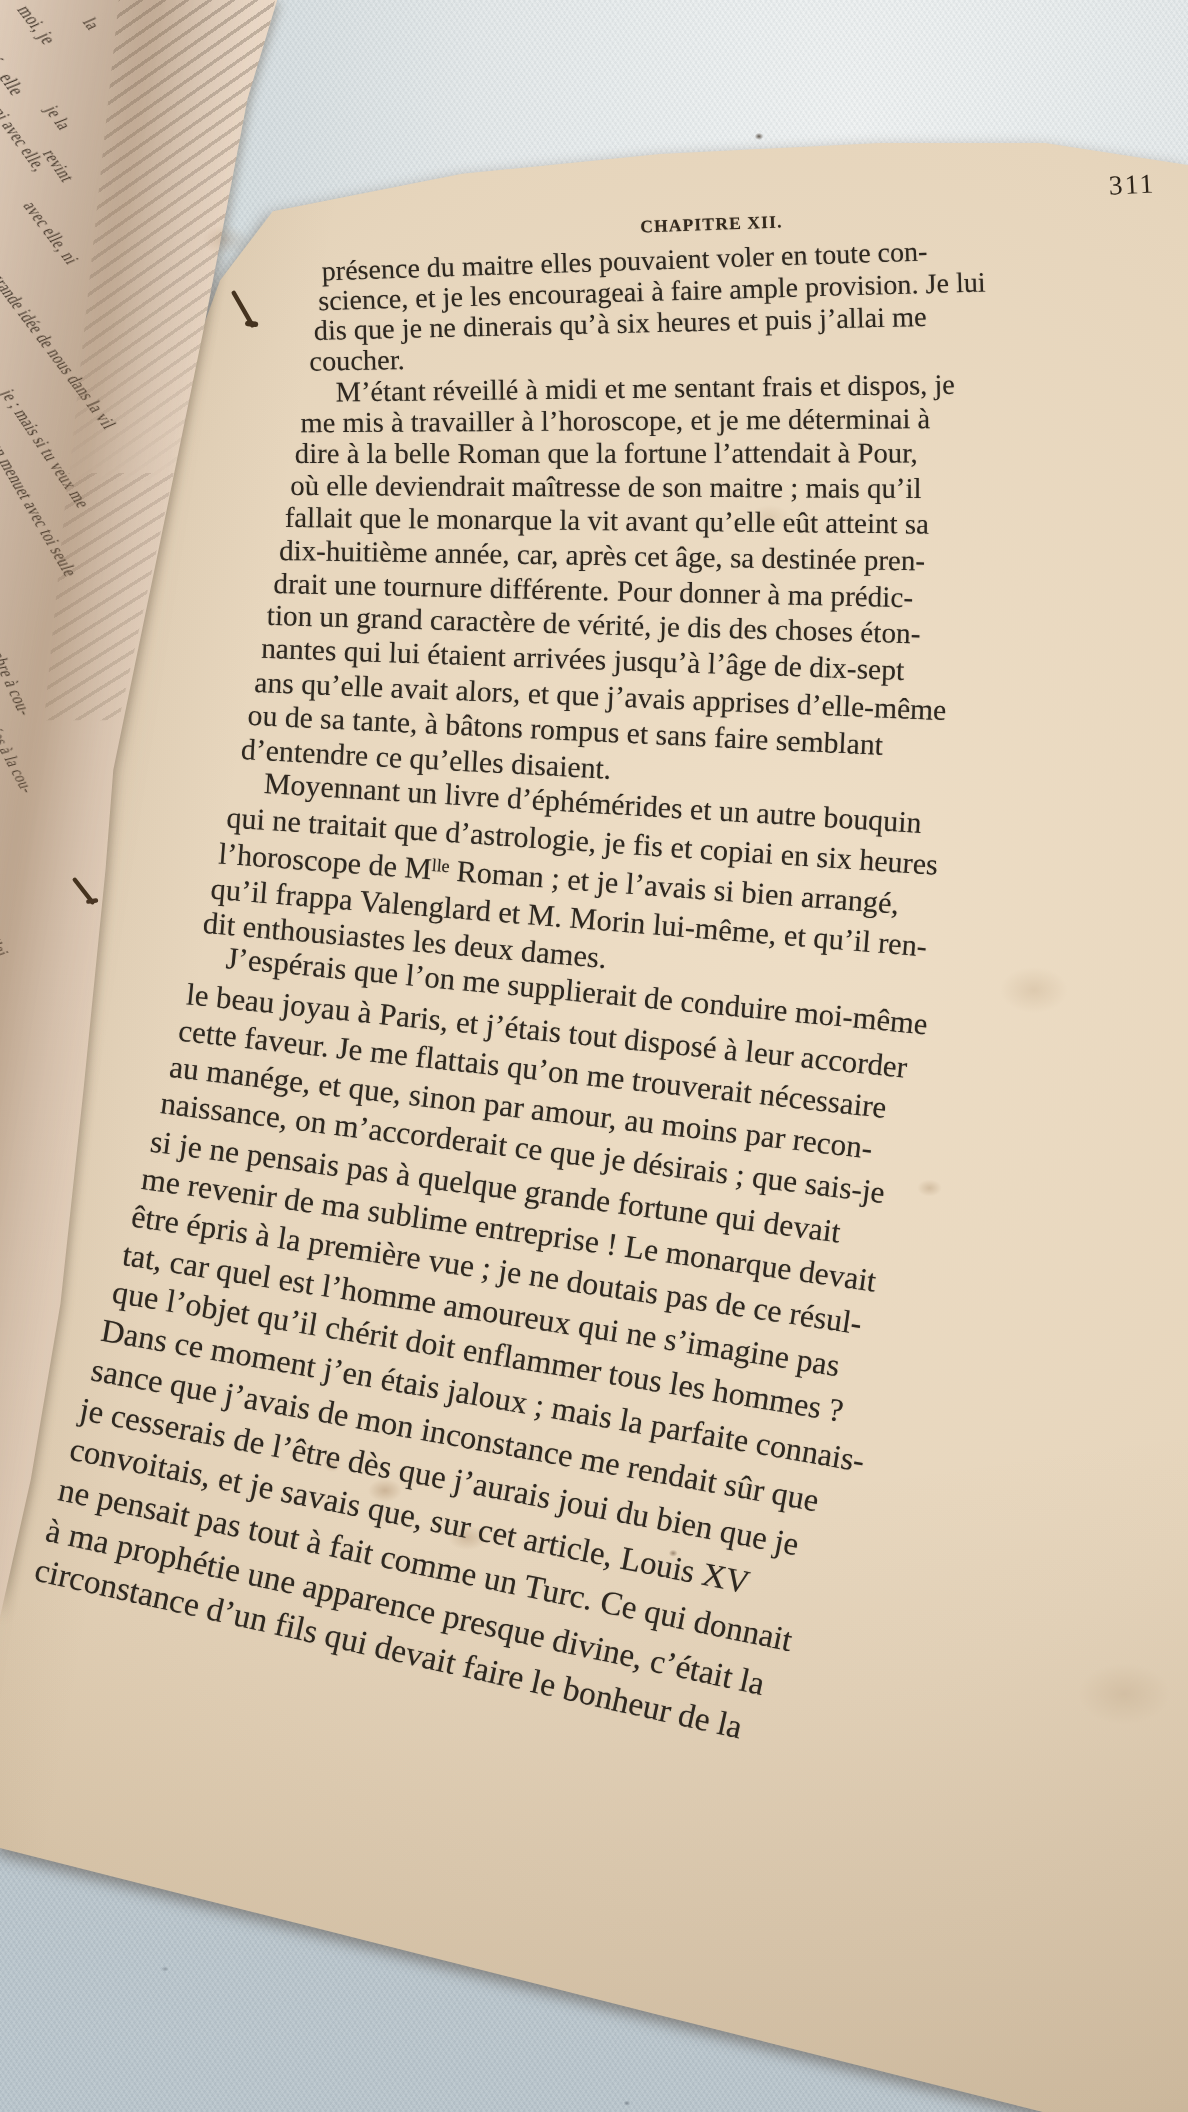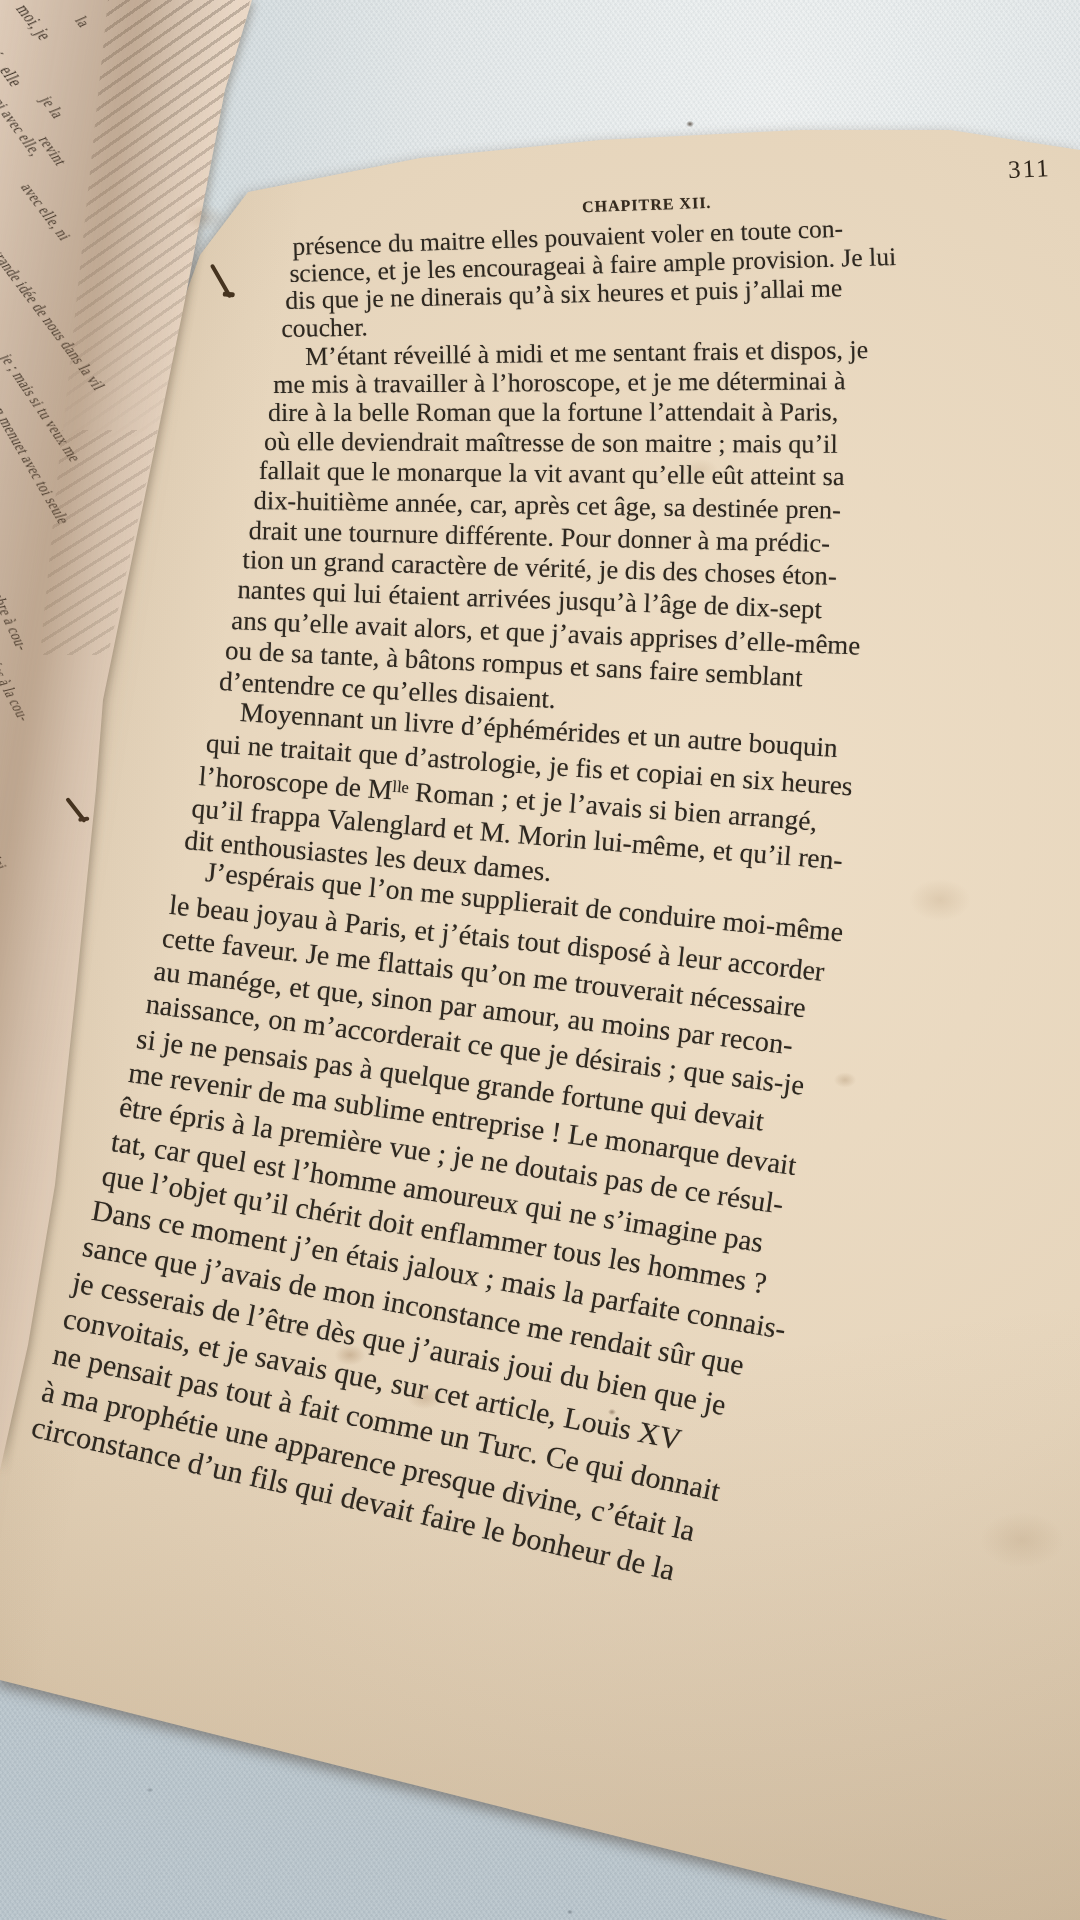--- a/index.html
+++ b/index.html
@@ -130,21 +130,21 @@
   <div class="header">CHAPITRE XII.</div>
   <div class="pagenum">311</div>
 
   <div>
       <div class="pline" style="top: 232px; left: 292px; font-size: 25.5px; transform: rotate(-1.9deg);">présence du maitre elles pouvaient voler en toute con-</div>
       <div class="pline" style="top: 259.072px; left: 288.505px; font-size: 25.6px; transform: rotate(-1.61deg);">science, et je les encourageai à faire ample provision. Je lui</div>
       <div class="pline" style="top: 286.41px; left: 284.82px; font-size: 25.7px; transform: rotate(-1.31deg);">dis que je ne dinerais qu’à six heures et puis j’allai me</div>
       <div class="pline" style="top: 314.012px; left: 280.945px; font-size: 25.8px; transform: rotate(-1deg);">coucher.</div>
       <div class="pline" style="top: 341.88px; left: 304.88px; font-size: 25.9px; transform: rotate(-0.7deg);">M’étant réveillé à midi et me sentant frais et dispos, je</div>
       <div class="pline" style="top: 370.013px; left: 272.625px; font-size: 26px; transform: rotate(-0.38deg);">me mis à travailler à l’horoscope, et je me déterminai à</div>
-      <div class="pline" style="top: 398.41px; left: 268.18px; font-size: 26.1px; transform: rotate(-0.06deg);">dire à la belle Roman que la fortune l’attendait à Paris,</div>
+      <div class="pline" style="top: 398.41px; left: 268.18px; font-size: 26.1px; transform: rotate(-0.06deg);">dire à la belle Roman que la fortune l’attendait à Pour,</div>
       <div class="pline" style="top: 427.073px; left: 263.545px; font-size: 26.2px; transform: rotate(0.27deg);">où elle deviendrait maîtresse de son maitre ; mais qu’il</div>
       <div class="pline" style="top: 456px; left: 258.72px; font-size: 26.3px; transform: rotate(0.6deg);">fallait que le monarque la vit avant qu’elle eût atteint sa</div>
       <div class="pline" style="top: 485.193px; left: 253.705px; font-size: 26.4px; transform: rotate(0.94deg);">dix-huitième année, car, après cet âge, sa destinée pren-</div>
       <div class="pline" style="top: 514.65px; left: 248.5px; font-size: 26.5px; transform: rotate(1.28deg);">drait une tournure différente. Pour donner à ma prédic-</div>
       <div class="pline" style="top: 544.373px; left: 243.105px; font-size: 26.6px; transform: rotate(1.63deg);">tion un grand caractère de vérité, je dis des choses éton-</div>
       <div class="pline" style="top: 574.36px; left: 237.52px; font-size: 26.8px; transform: rotate(1.98deg);">nantes qui lui étaient arrivées jusqu’à l’âge de dix-sept</div>
       <div class="pline" style="top: 604.613px; left: 231.745px; font-size: 26.9px; transform: rotate(2.34deg);">ans qu’elle avait alors, et que j’avais apprises d’elle-même</div>
       <div class="pline" style="top: 635.13px; left: 225.78px; font-size: 27px; transform: rotate(2.71deg);">ou de sa tante, à bâtons rompus et sans faire semblant</div>
       <div class="pline" style="top: 665.913px; left: 219.625px; font-size: 27.1px; transform: rotate(3.08deg);">d’entendre ce qu’elles disaient.</div>
       <div class="pline" style="top: 696.96px; left: 241.28px; font-size: 27.2px; transform: rotate(3.46deg);">Moyennant un livre d’éphémérides et un autre bouquin</div>

